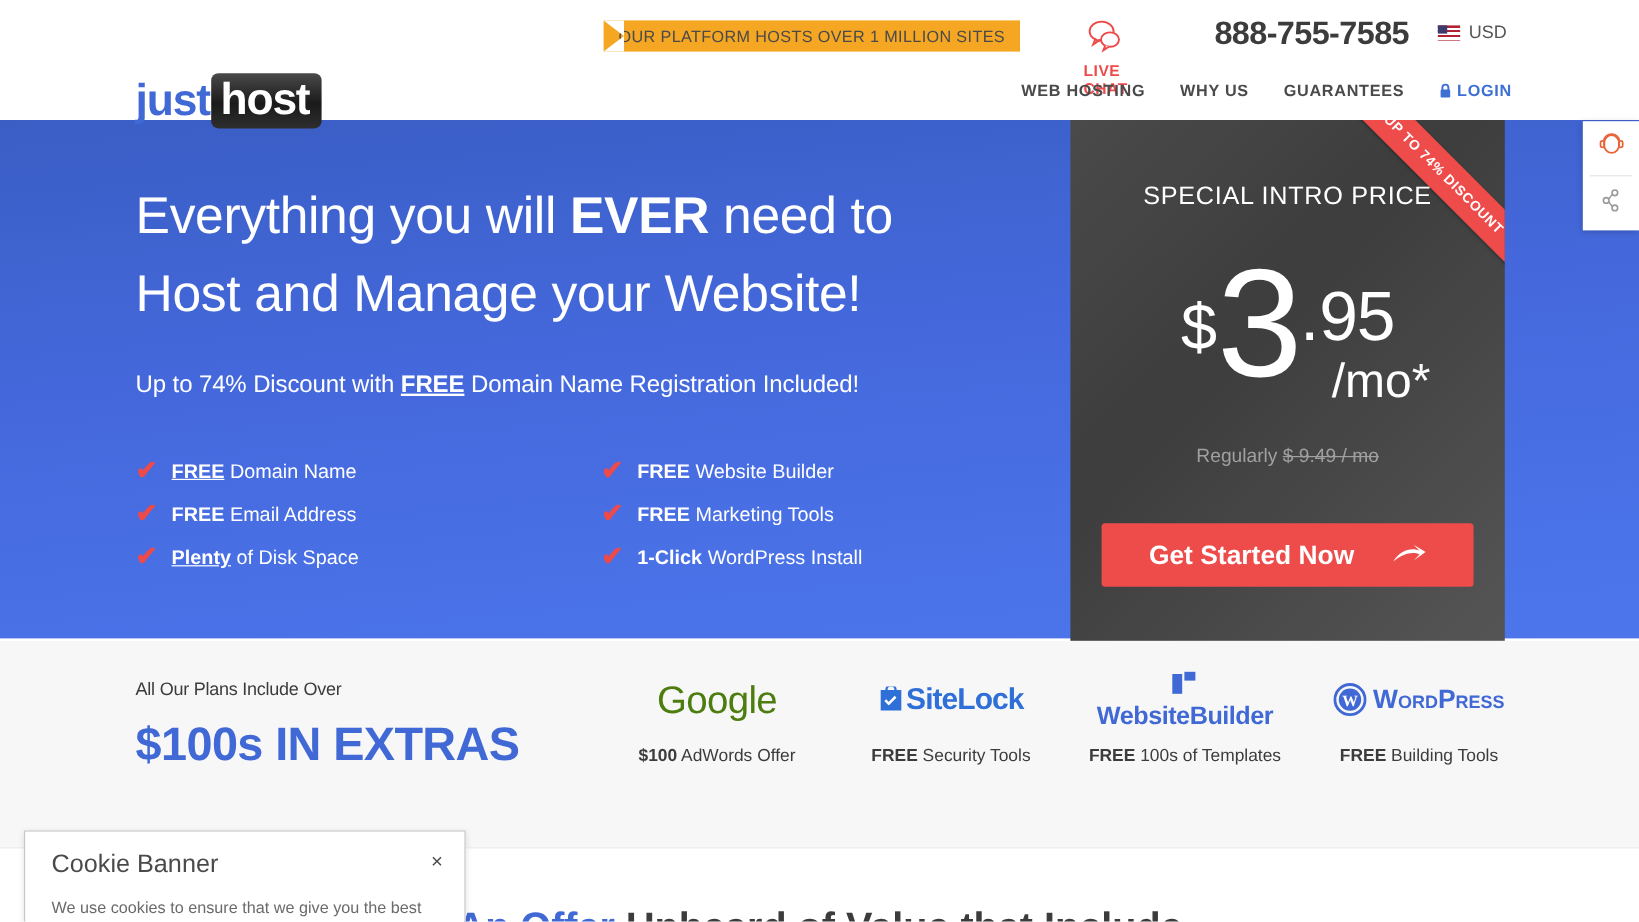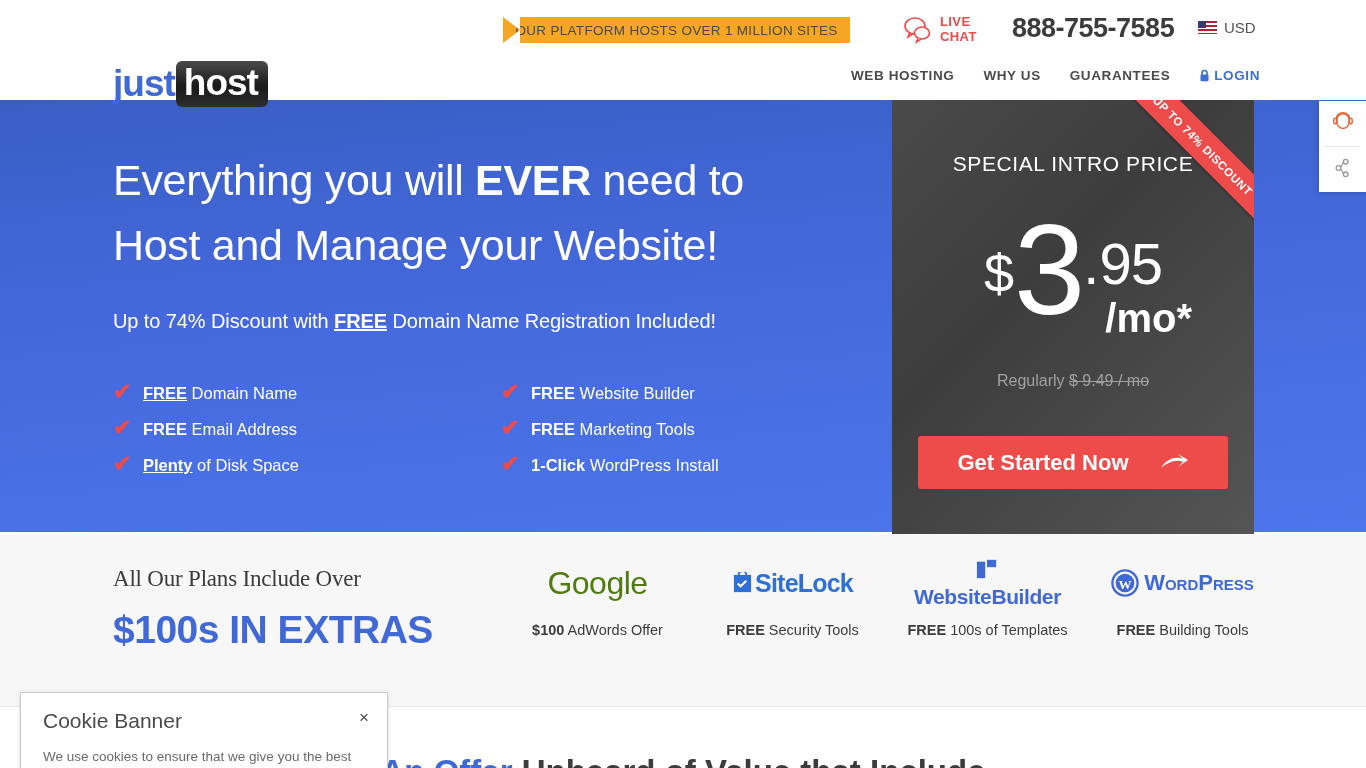--- a/index.html
+++ b/index.html
@@ -41,21 +41,21 @@
   }
   .ribbon-banner::before {
     content: ""; position: absolute; left: 0; top: 0;
     border-top: 13px solid #ffffff;
     border-bottom: 13px solid #ffffff;
     border-left: 17px solid transparent;
   }
 
   .livechat {
     position: absolute; left: 903px; top: 14px;
-    display: flex; align-items: center; gap: 7px; cursor: pointer;
+    display: flex; align-items: center; gap: 7px; cursor: pointer; flex-direction: column;
   }
   .livechat-icon { width: 30px; height: 30px; }
   .livechat-text {
     color: #ef4a4a; font-size: 13px; font-weight: bold;
     line-height: 15px; letter-spacing: 0.4px;
   }
   .phone {
     position: absolute; left: 1012px; top: 13px;
     font-size: 27px; font-weight: bold; color: #3c3c3c;
     letter-spacing: -0.5px; white-space: nowrap;
@@ -135,21 +135,21 @@
   .price-main {
     position: absolute; top: 96px; left: 0; width: 100%;
     text-align: center; color: #ffffff; white-space: nowrap;
   }
   .p-dollar { font-size: 54px; vertical-align: 22px; font-weight: normal; }
   .p-int { font-size: 128px; font-weight: normal; letter-spacing: -2px; }
   .p-dot { font-size: 58px; vertical-align: 30px; }
   .p-cents { font-size: 58px; vertical-align: 30px; letter-spacing: -1px; }
   .p-mo {
     position: absolute; top: 196px; right: 62px;
-    font-size: 40px; color: #ffffff; font-weight: 700; margin-left: 25px;
+    font-size: 40px; color: #ffffff; font-weight: 400; margin-left: 25px;
   }
   .price-reg {
     position: absolute; top: 272px; left: 0; width: 100%;
     text-align: center; color: #a0a0a0; font-size: 16px;
   }
   .price-reg s { text-decoration: line-through; }
   .cta {
     position: absolute; top: 336px; left: 26px;
     width: 310px; height: 53px; background: #ee4b4b;
     border: none; border-radius: 3px; cursor: pointer;
@@ -168,21 +168,21 @@
     letter-spacing: 0.6px; white-space: nowrap;
     box-shadow: 0 1px 3px rgba(0,0,0,0.3);
   }
 
   
   .extras {
     position: absolute; top: 534px; left: 0; width: 1366px; height: 172px;
     background: #f7f7f8;
   }
   .extras-left { position: absolute; left: 113px; top: 32px; }
-  .extras-line1 { font-size: 23px; color: #3c3c3c; letter-spacing: -0.2px; font-family: Liberation Serif, serif; }
+  .extras-line1 { font-size: 15px; color: #3c3c3c; letter-spacing: -0.2px; }
   .extras-line2 {
     font-size: 39px; font-weight: bold; color: #4169d6;
     letter-spacing: -0.5px; margin-top: 16px;
   }
   .logos {
     position: absolute; left: 500px; top: 28px;
     display: flex; align-items: flex-start; gap: 0;
   }
   .logo-cell { width: 195px; text-align: center; }
   .logo-mark { height: 42px; display: flex; align-items: center; justify-content: center; }

